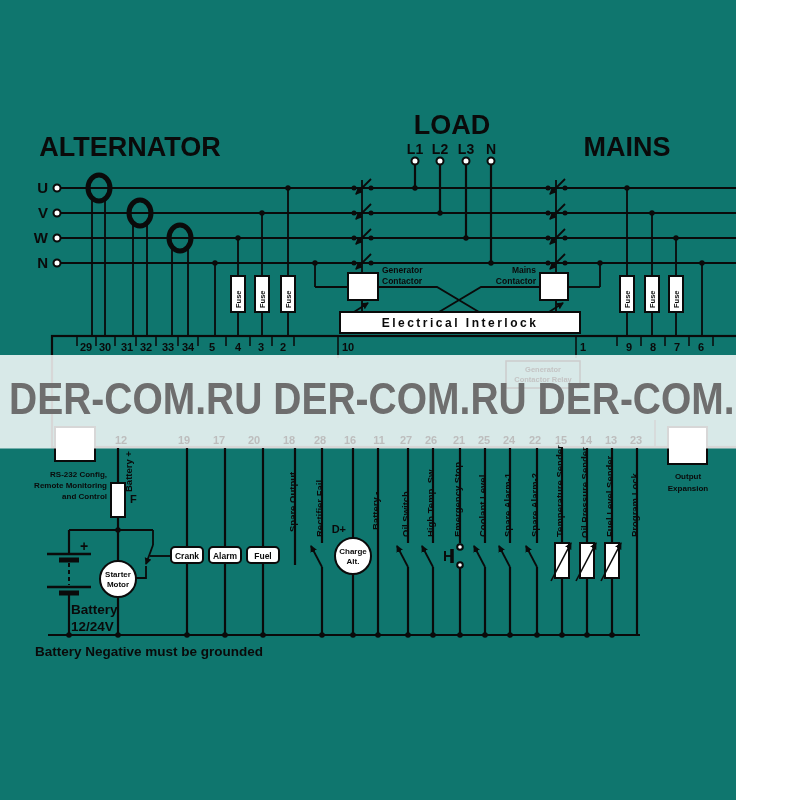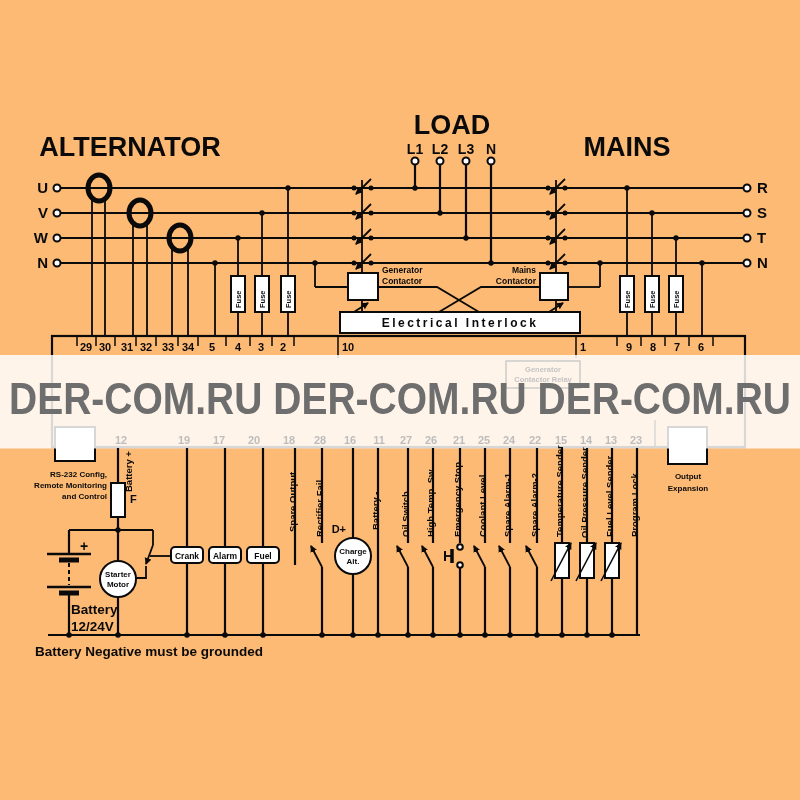--- a/index.html
+++ b/index.html
@@ -1,16 +1,16 @@
 <!DOCTYPE html>
 <html><head>
 <meta charset="utf-8">
 <style>
   html,body{margin:0;padding:0;background:#fff;}
-  #stage{position:relative;width:800px;height:800px;background:#fdba74;overflow:hidden;}
+  #stage{position:relative;width:736px;height:800px;background:#0f766e;overflow:hidden;}
   svg{position:absolute;left:0;top:0;}
   svg text{font-family:"Liberation Sans","DejaVu Sans",sans-serif;fill:#0a0a0a;}
   .t-big{font-size:27px;font-weight:bold;}
   .t-phase{font-size:15px;font-weight:bold;}
   .t-load{font-size:14px;font-weight:bold;}
   .t-num{font-size:11px;font-weight:bold;}
   .t-numf{font-size:11px;font-weight:bold;fill:#bdbdbd;}
   .t-rot{font-size:9.5px;font-weight:bold;}
   .t-sm{font-size:8.5px;font-weight:bold;}
   .t-tiny{font-size:8px;font-weight:bold;}

